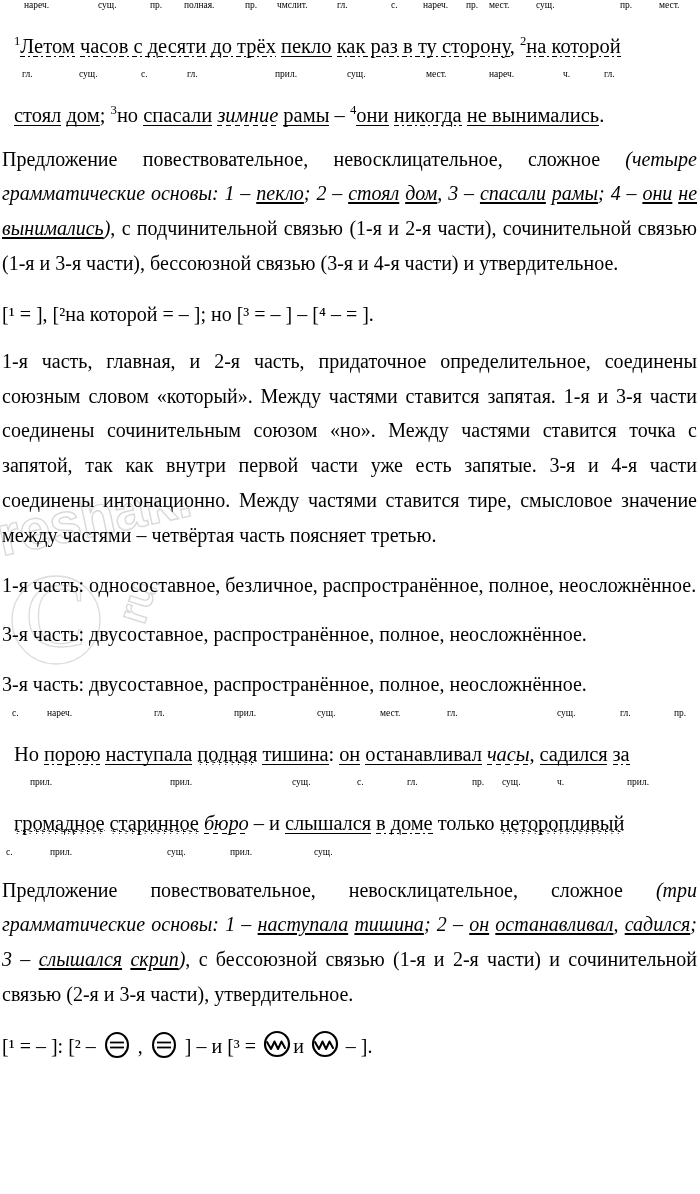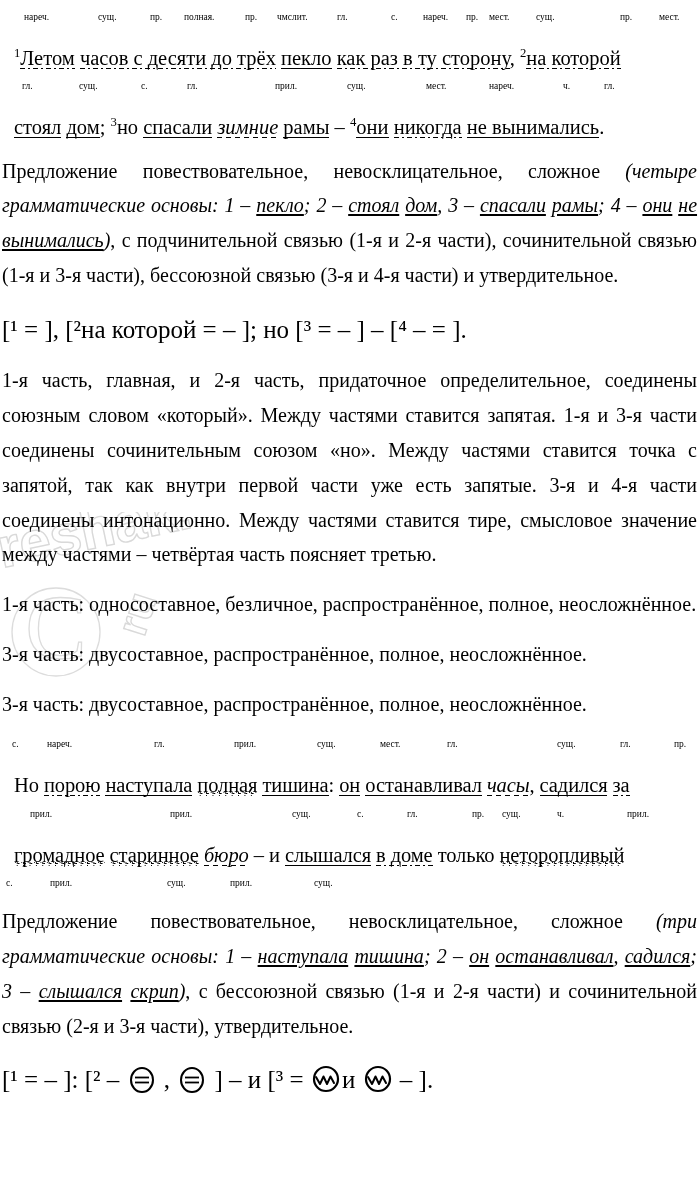--- a/index.html
+++ b/index.html
@@ -53,21 +53,20 @@
   }
   .parse-line.tight { letter-spacing: -0.1px; }
 
   
   .pos-row {
     position: relative;
     height: 11px;
     font-size: 9.5px;
     line-height: 11px;
     white-space: nowrap;
-    margin-top: 12px;
   }
   .pos {
     position: absolute;
     top: 0;
     font-size: 9.5px;
     font-family: "Liberation Serif", "DejaVu Serif", serif;
   }
 
   .w { position: relative; }
 
@@ -119,21 +118,21 @@
     font-style: italic;
   }
   .para em u, .para u.ital {
     text-decoration: underline;
     text-underline-offset: 1.5px;
   }
 
   .scheme {
     position: relative;
     z-index: 2;
-    font-size: 25px;
+    font-size: 20px;
     line-height: 1.5;
     margin: 18px 0 0 0;
     padding-left: 2px;
     white-space: nowrap;
   }
 
   .sym {
     display: inline-block;
     vertical-align: -5px;
     margin: 0 1px;

